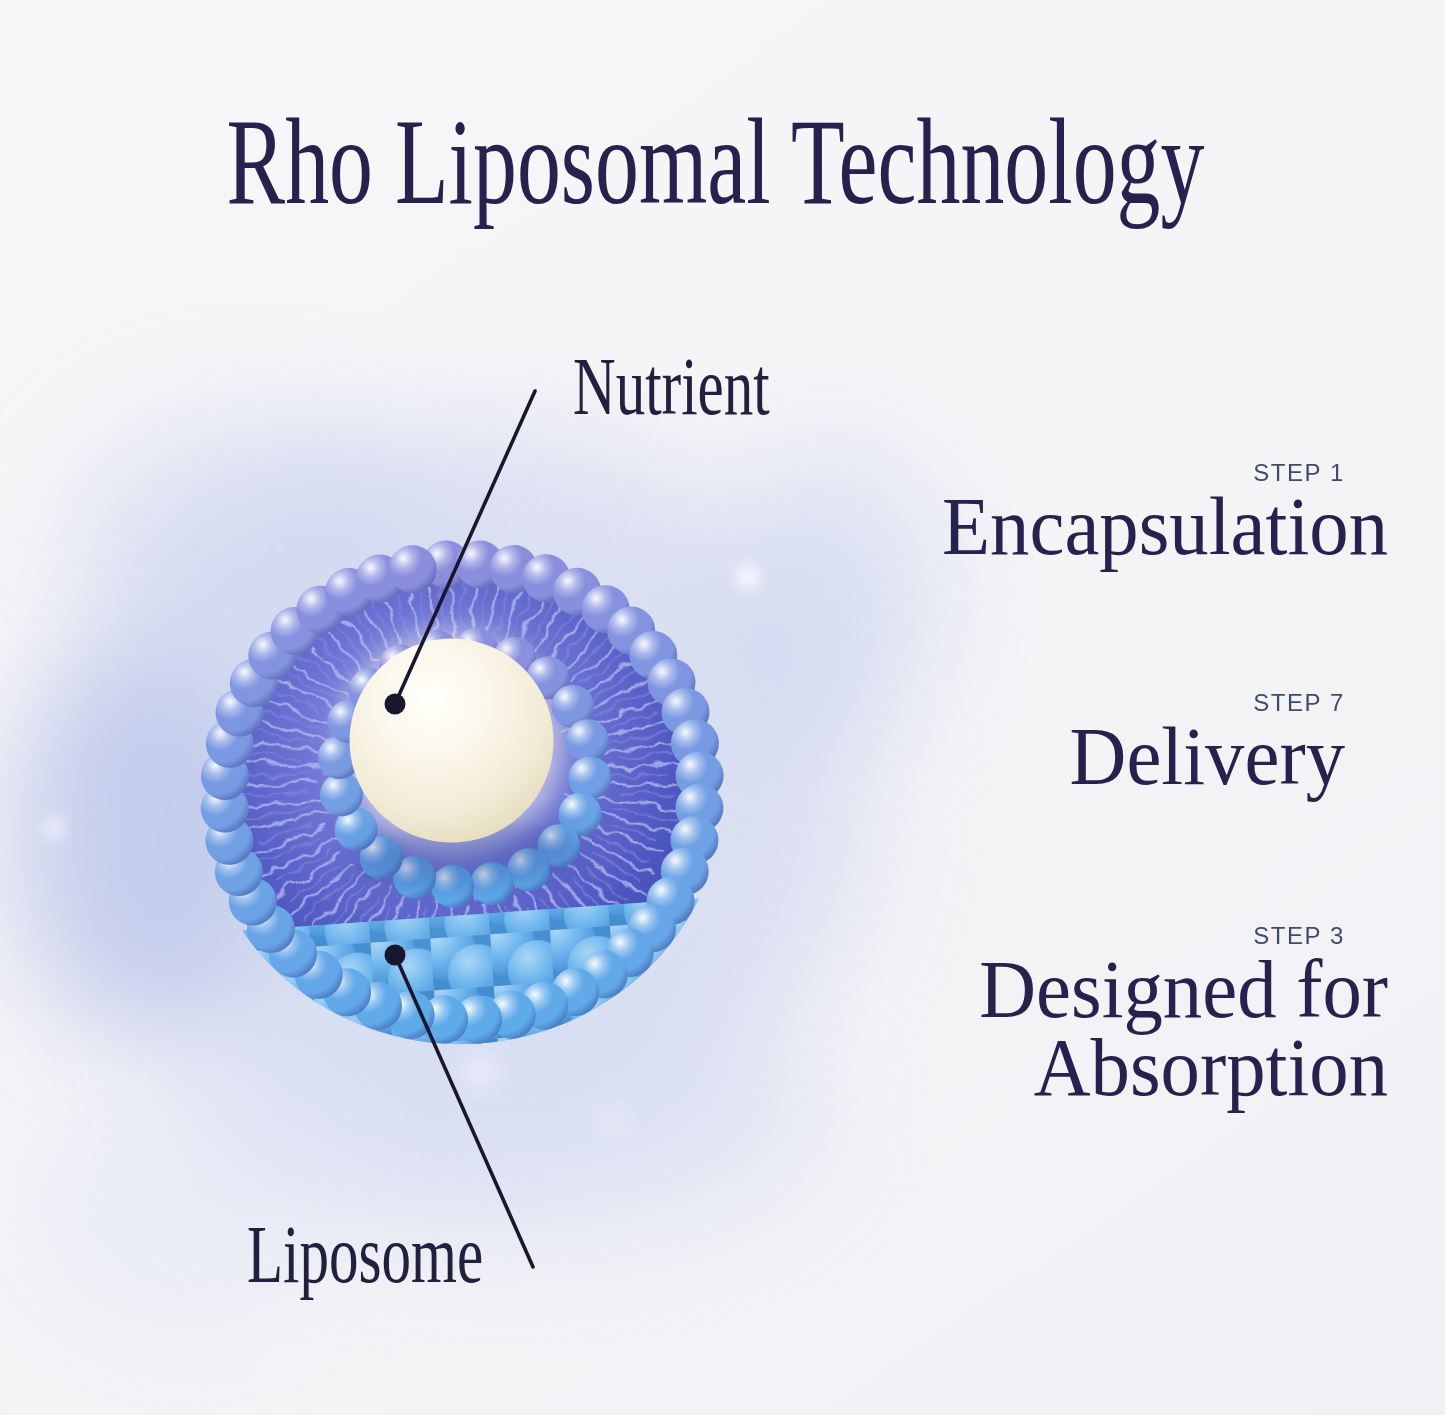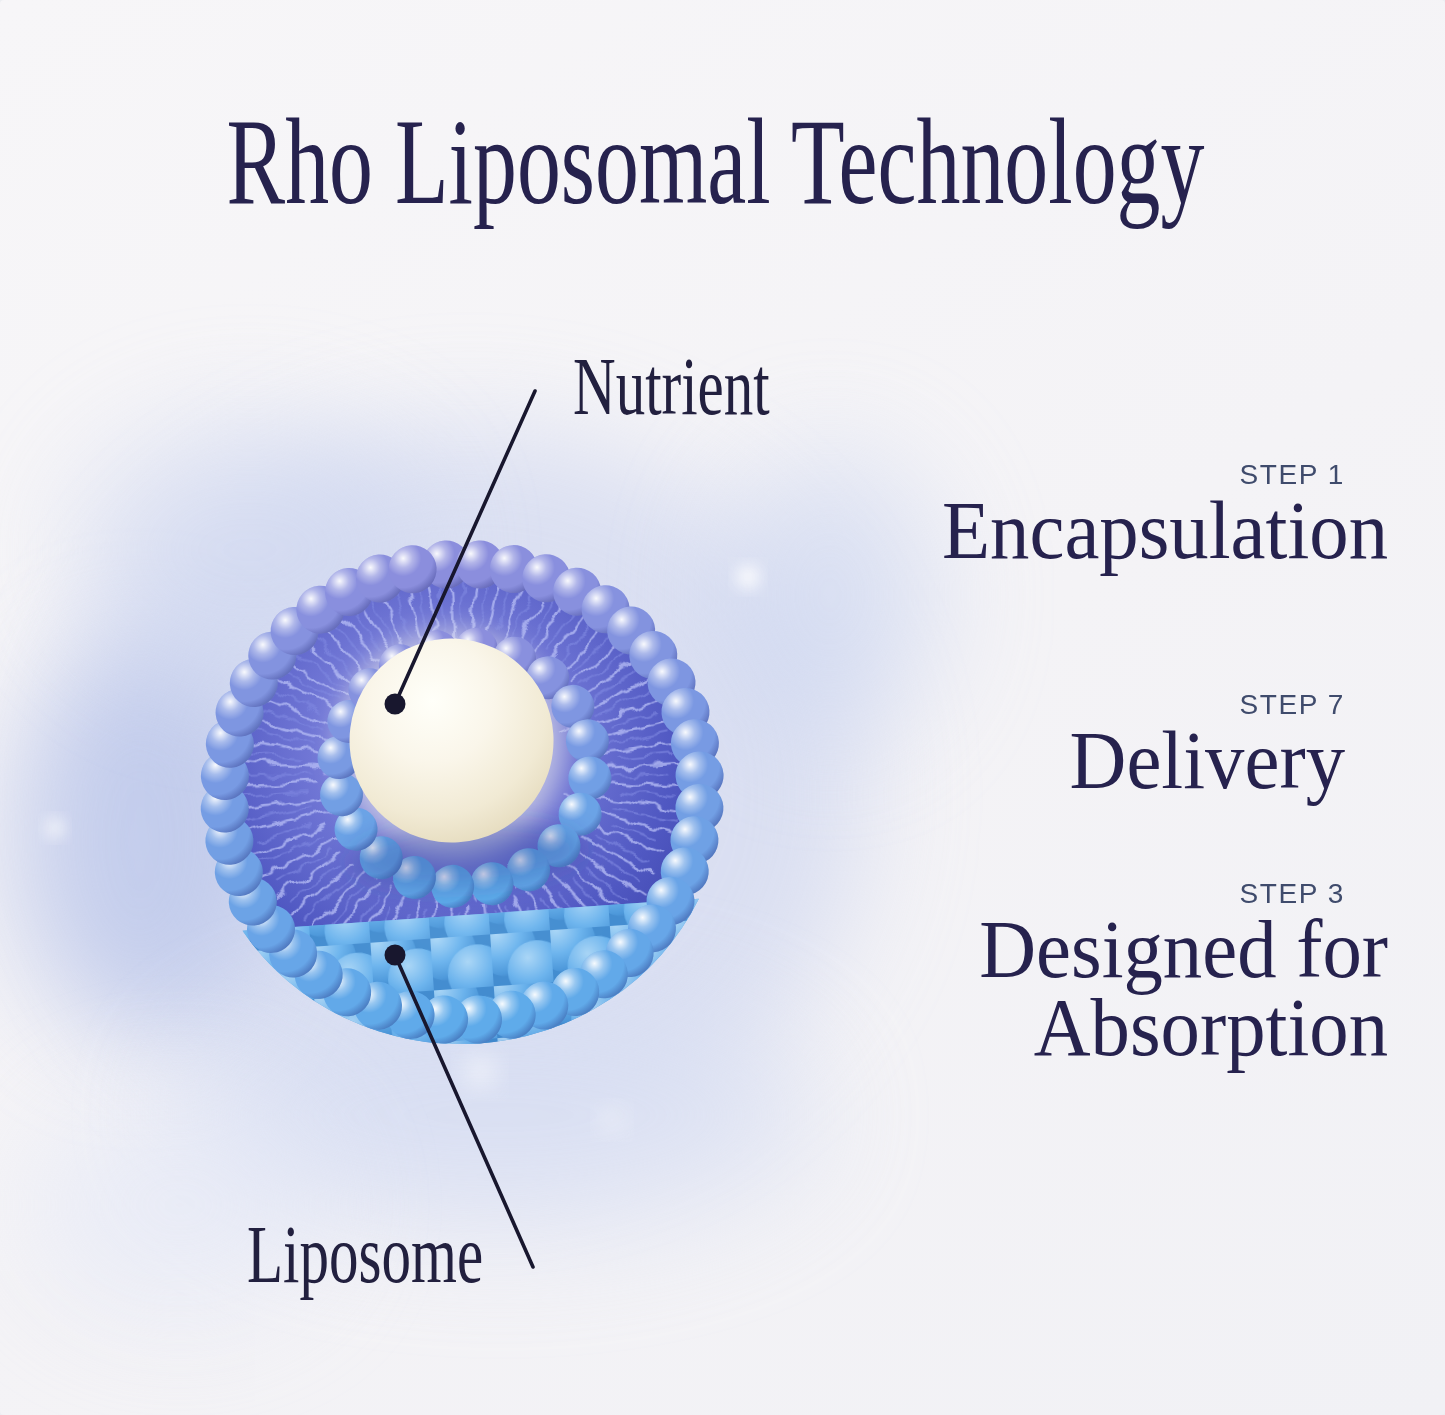--- a/index.html
+++ b/index.html
@@ -33,25 +33,25 @@
     position:absolute;z-index:3;font-size:82px;line-height:1;
     color:var(--label_navy,#22203f);
     transform:scaleX(.72);transform-origin:0 50%;white-space:nowrap;
   }
   .callout.nutrient{left:573px;top:346px;}
   .callout.liposome{left:247px;top:1214px;}
 
   .step{position:absolute;right:57px;width:470px;text-align:right;z-index:3;}
   .step.s1{top:461px;}
   .step.s2{top:691px;}
-  .step.s3{top:880px;}
+  .step.s3{top:924px;}
   .step-label{
     display:block;margin:0 43px 3px 0;
     font-family:"Liberation Sans","DejaVu Sans",sans-serif;
-    font-size:28px;line-height:1;letter-spacing:1.6px;
+    font-size:24px;line-height:1;letter-spacing:1.6px;
     color:var(--step_label_slate,#3f4b6c);
     text-align:right;
   }
   .step-heading{
     display:block;font-size:82px;line-height:.95;
     color:var(--heading_navy,#26224e);
     transform:scaleX(.96);transform-origin:100% 0;
   }
   .step.s2 .step-heading{margin-right:43px;}
 </style>

